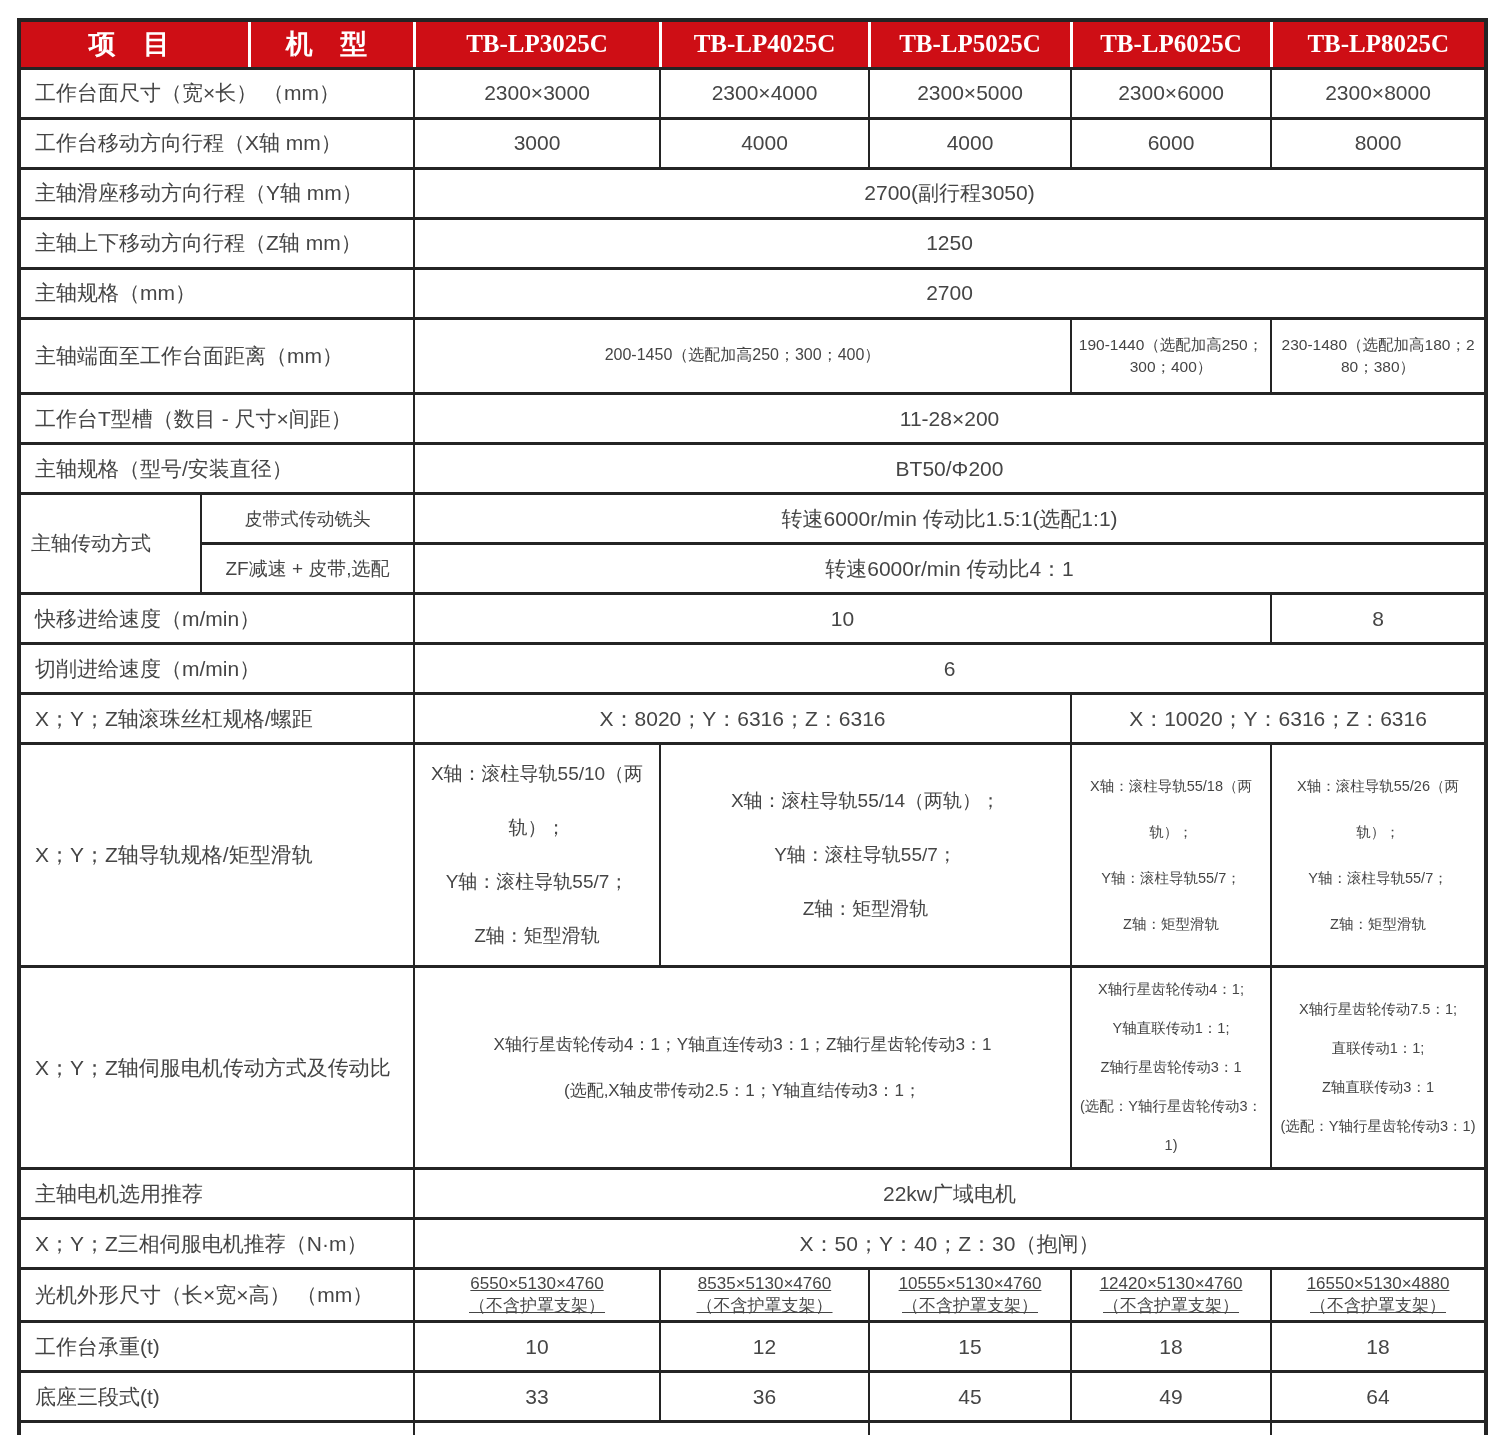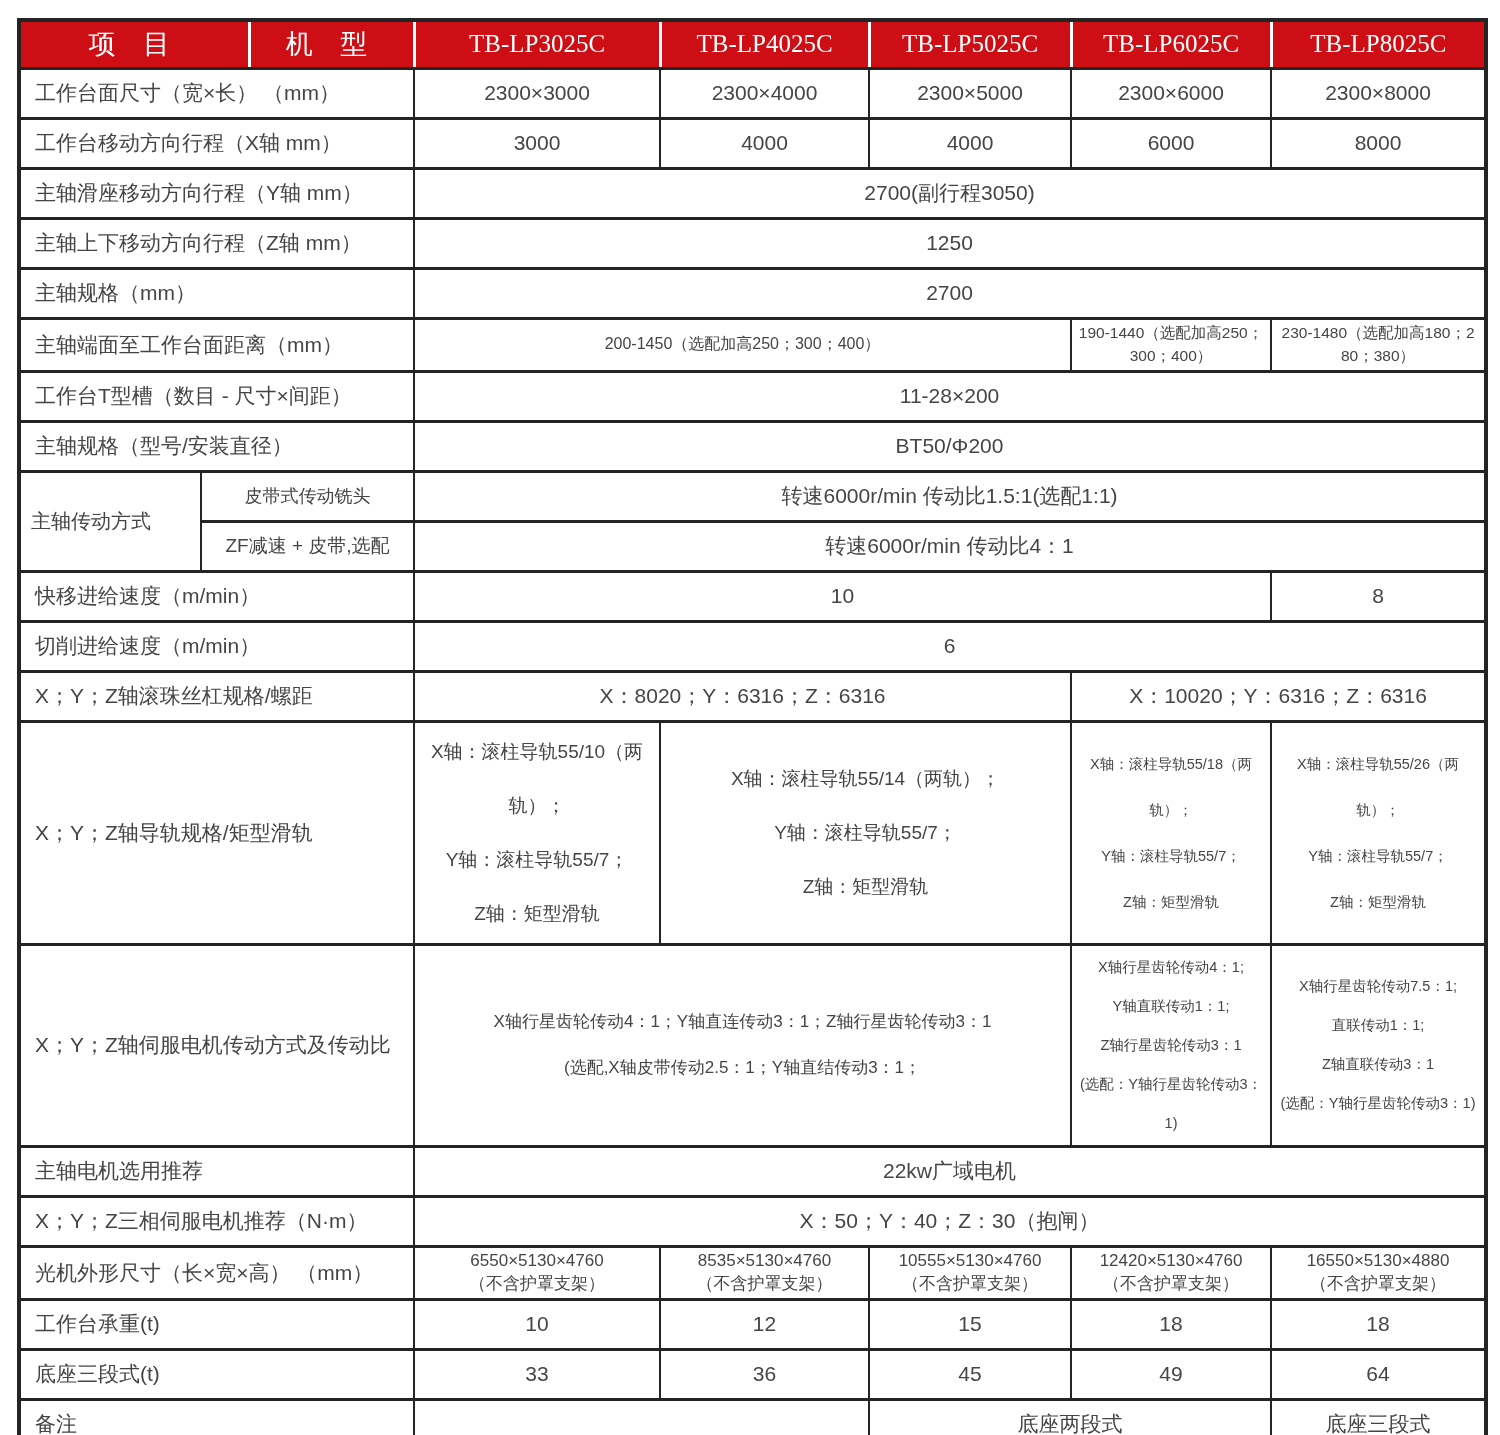--- a/index.html
+++ b/index.html
@@ -29,36 +29,36 @@
   }
   td.lbl{
     text-align:left;
     padding-left:14px;
     font-size:21px;
   }
   
   td.hd{
     background:var(--header-bg,#ce0e15);
     color:var(--header-text,#ffffff);
-    font-weight:normal;
+    font-weight:bold;
     border:3px solid #ffffff;
     border-top:none;
     border-bottom:3px solid #242424;
   }
   td.hd-cn{
     font-size:27px;
     letter-spacing:10px;
   }
   td.hd-model{
     font-family:"Liberation Serif","DejaVu Serif",serif;
     font-size:25px;
     letter-spacing:0;
   }
-  td.sm{font-size:15.5px;line-height:1.45;white-space:pre-line;padding:2px 6px;}
-  td.dims{font-size:17px;line-height:1.35;white-space:pre-line;}
+  td.sm{font-size:15.5px;line-height:1.45;white-space:pre-line;padding:14px 6px;}
+  td.dims{font-size:17px;line-height:1.35;white-space:pre-line;text-decoration:underline;}
   td.rail{font-size:19px;line-height:54px;white-space:pre-line;}
   td.rail2{font-size:14.5px;line-height:46px;white-space:pre-line;}
   td.servo-main{font-size:17px;line-height:46px;white-space:pre-line;}
   td.servo-sm{font-size:14.5px;line-height:39px;white-space:pre-line;}
   tr.h48{height:48px;}
   tr.h50{height:50px;}
   tr.h53{height:53px;}
   tr.h155{height:155px;}
   tr.h160{height:160px;}
 </style>

